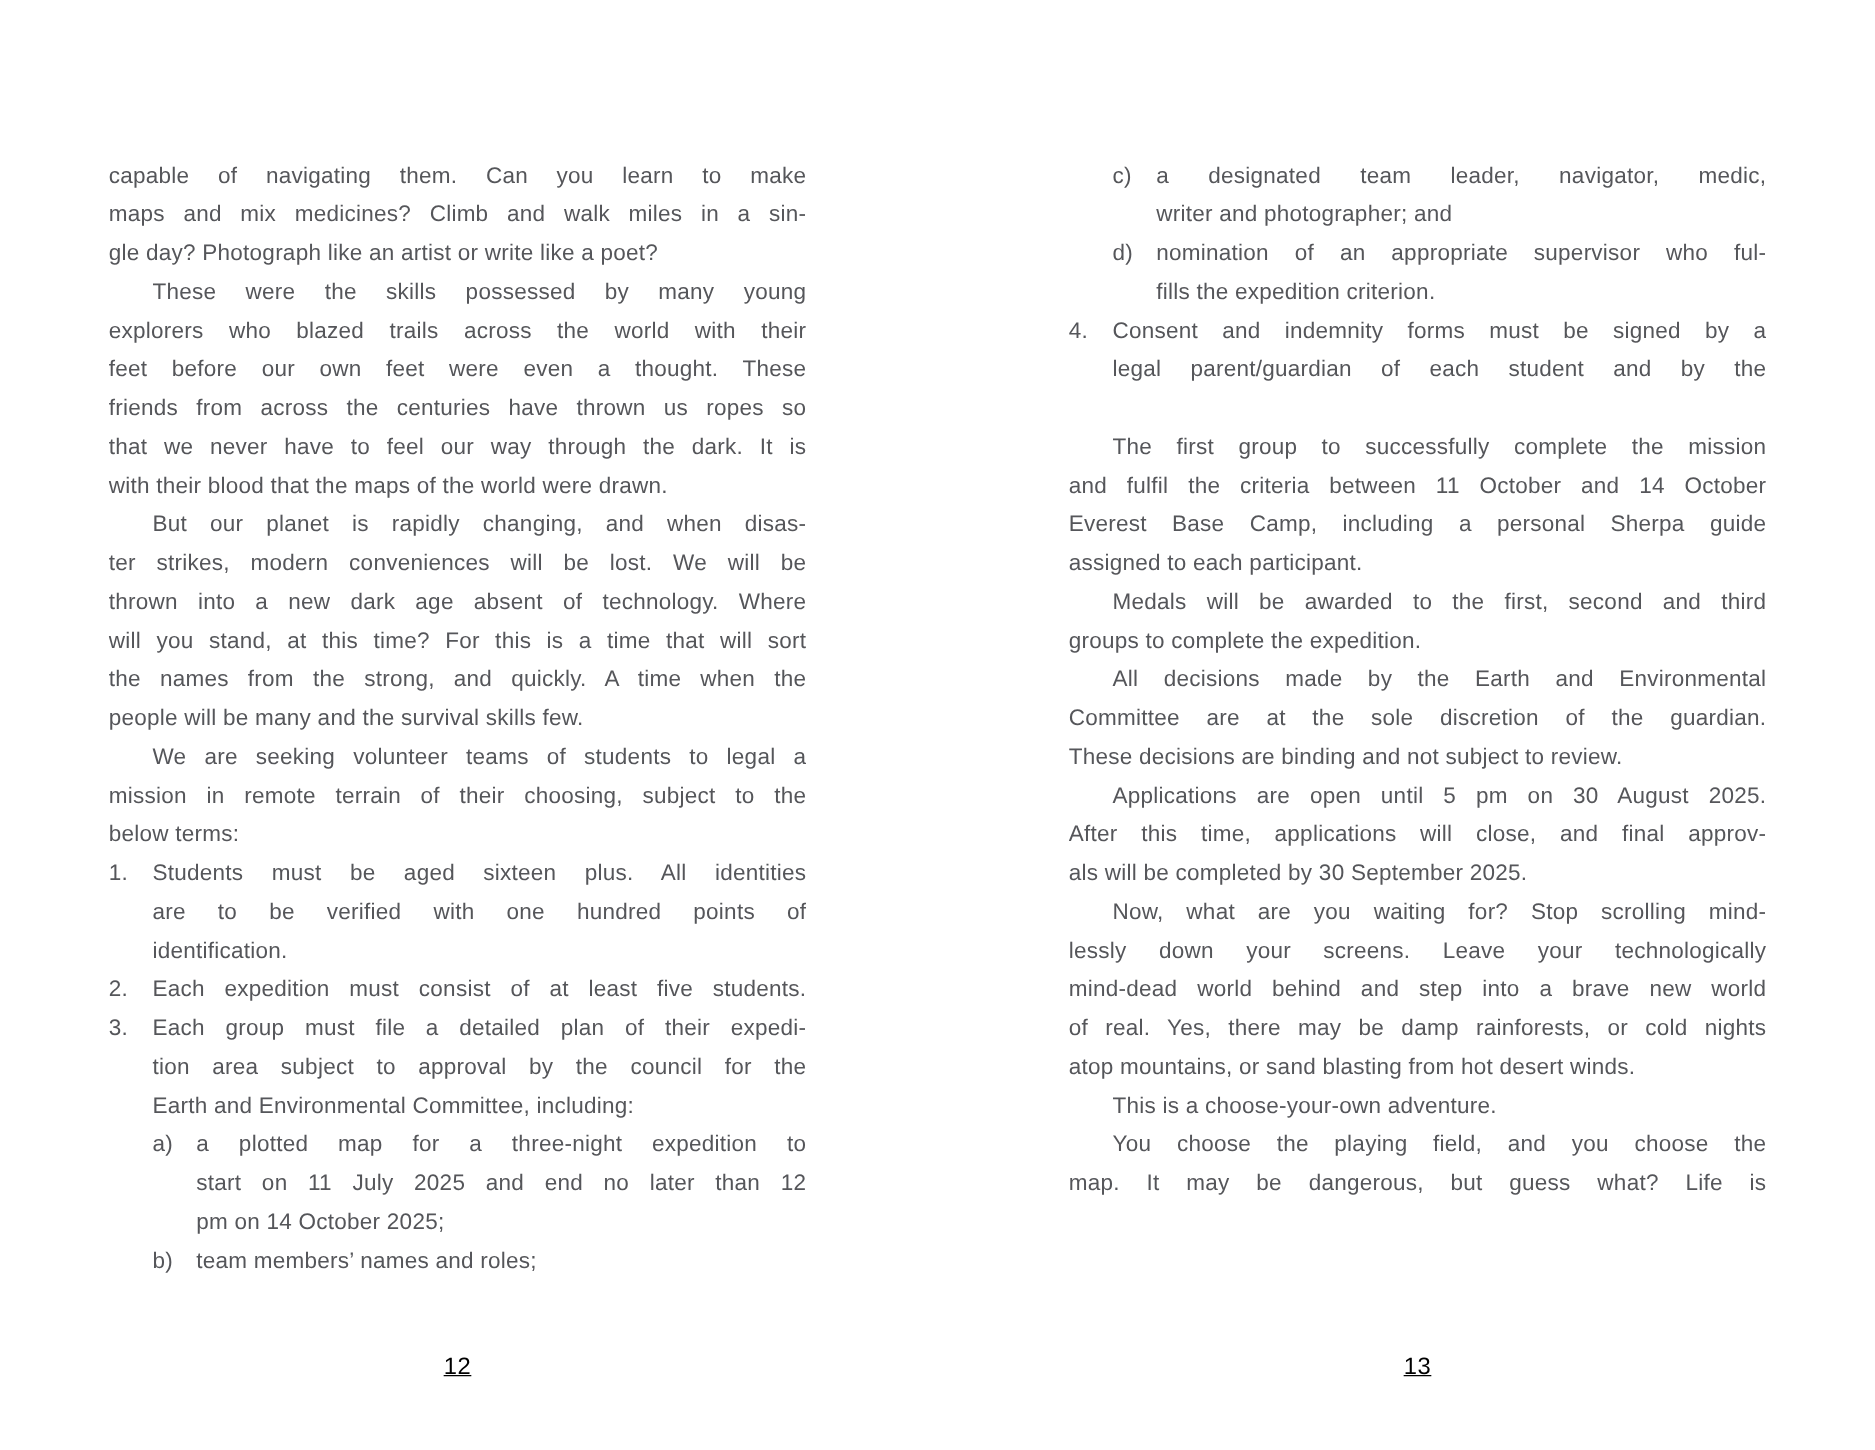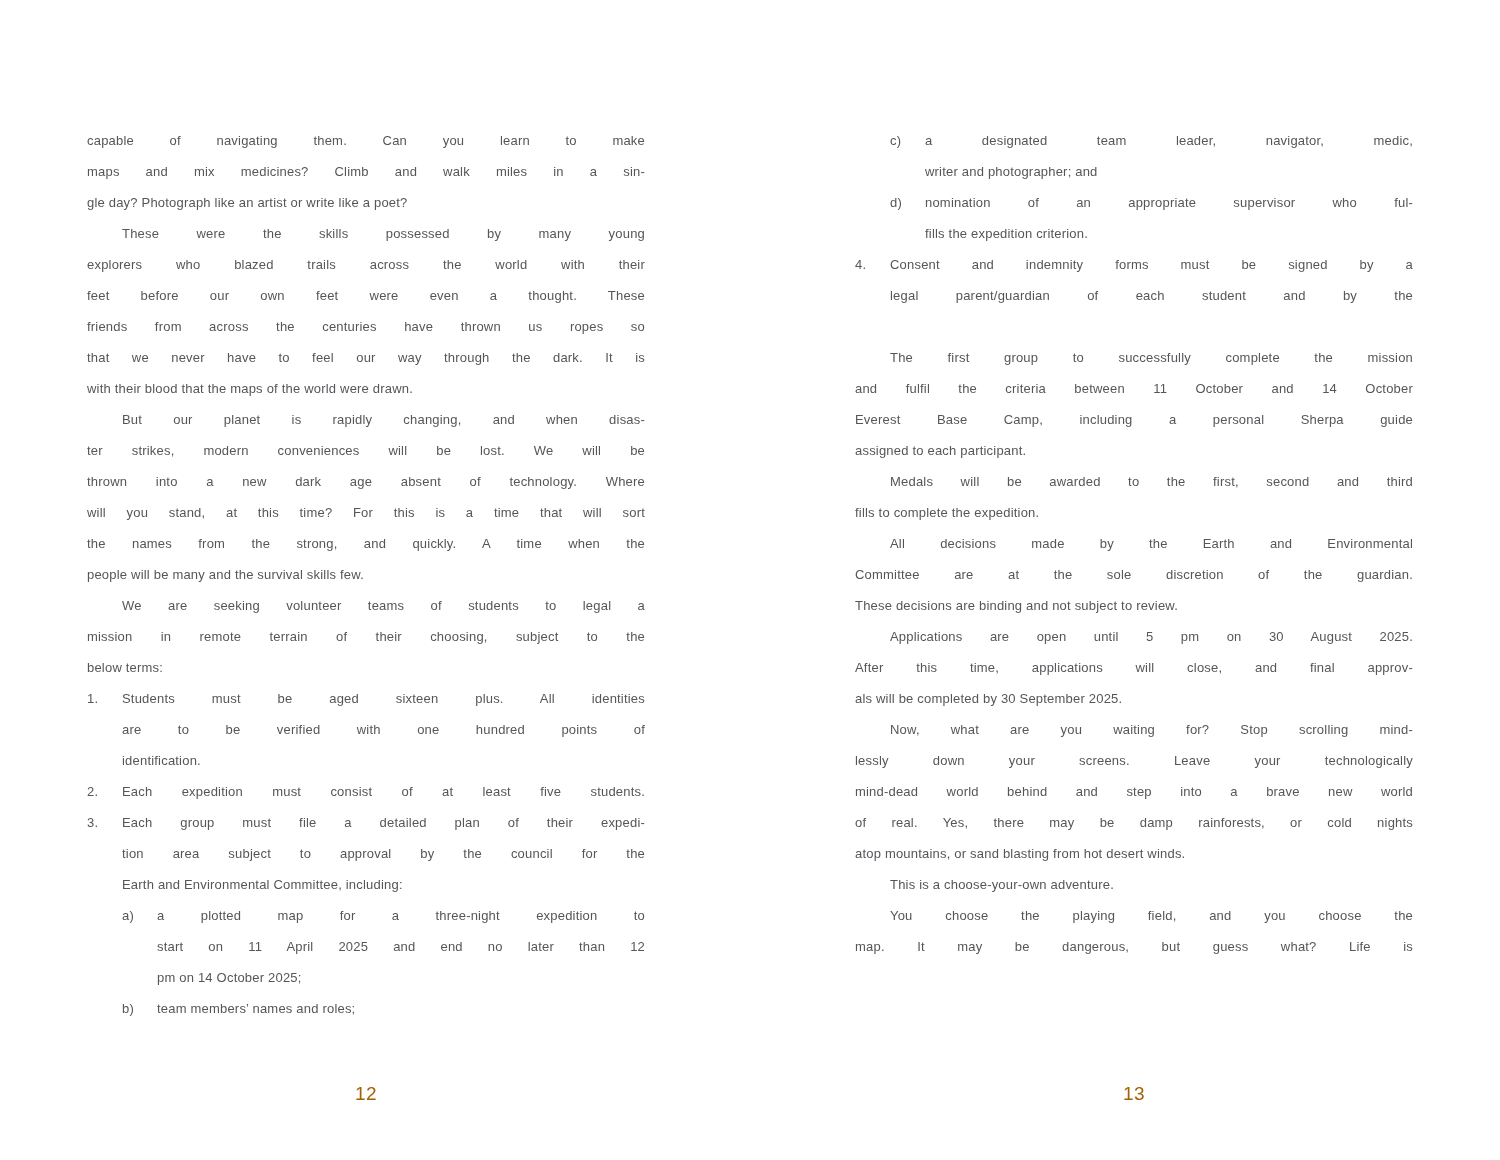--- a/index.html
+++ b/index.html
@@ -9,21 +9,21 @@
     height: 1160px;
     background: #ffffff;
     overflow: hidden;
     font-family: "Liberation Sans", sans-serif;
     color: #55565a;
   }
   .col {
     position: absolute;
     top: 125px;
     width: 558px;
-    font-size: 13px;
+    font-size: 18px;
     letter-spacing: 0.2px;
     font-weight: 400;
   }
   .col-left  { left: 87px;  }
   .col-right { left: 855px; }
   .ln {
     position: relative;
     height: 31px;
     line-height: 31px;
     overflow: hidden;
@@ -37,22 +37,23 @@
   .at0 { left: 0; }
   .at1 { left: 35px; }
   .sp  { height: 31px; }
   .pagenum {
     position: absolute;
     top: 1078px;
     width: 558px;
     text-align: center;
     font-size: 19px;
     line-height: 31px;
-    color: #a16207;
+    color: #000000;
     letter-spacing: 0.5px;
+    text-decoration: underline;
   }
   .pagenum-left  { left: 87px;  }
   .pagenum-right { left: 855px; }
 </style>
 </head>
 <body>
 
 <div class="stage">
 
   <div class="col col-left">
@@ -132,21 +133,21 @@
         <span class="tx">tion area subject to approval by the council for the</span>
       </div>
     <div class="ln e p1">
         <span class="tx">Earth and Environmental Committee, including:</span>
       </div>
     <div class="ln j p2">
         <span class="mk at1">a)</span>
         <span class="tx">a plotted map for a three-night expedition to</span>
       </div>
     <div class="ln j p2">
-        <span class="tx">start on 11 April 2025 and end no later than 12</span>
+        <span class="tx">start on 11 July 2025 and end no later than 12</span>
       </div>
     <div class="ln e p2">
         <span class="tx">pm on 14 October 2025;</span>
       </div>
     <div class="ln e p2">
         <span class="mk at1">b)</span>
         <span class="tx">team members’ names and roles;</span>
       </div>
   </div>
 
@@ -182,21 +183,21 @@
     <div class="ln j">
         <span class="tx">Everest Base Camp, including a personal Sherpa guide</span>
       </div>
     <div class="ln e">
         <span class="tx">assigned to each participant.</span>
       </div>
     <div class="ln j p1">
         <span class="tx">Medals will be awarded to the first, second and third</span>
       </div>
     <div class="ln e">
-        <span class="tx">fills to complete the expedition.</span>
+        <span class="tx">groups to complete the expedition.</span>
       </div>
     <div class="ln j p1">
         <span class="tx">All decisions made by the Earth and Environmental</span>
       </div>
     <div class="ln j">
         <span class="tx">Committee are at the sole discretion of the guardian.</span>
       </div>
     <div class="ln e">
         <span class="tx">These decisions are binding and not subject to review.</span>
       </div>

